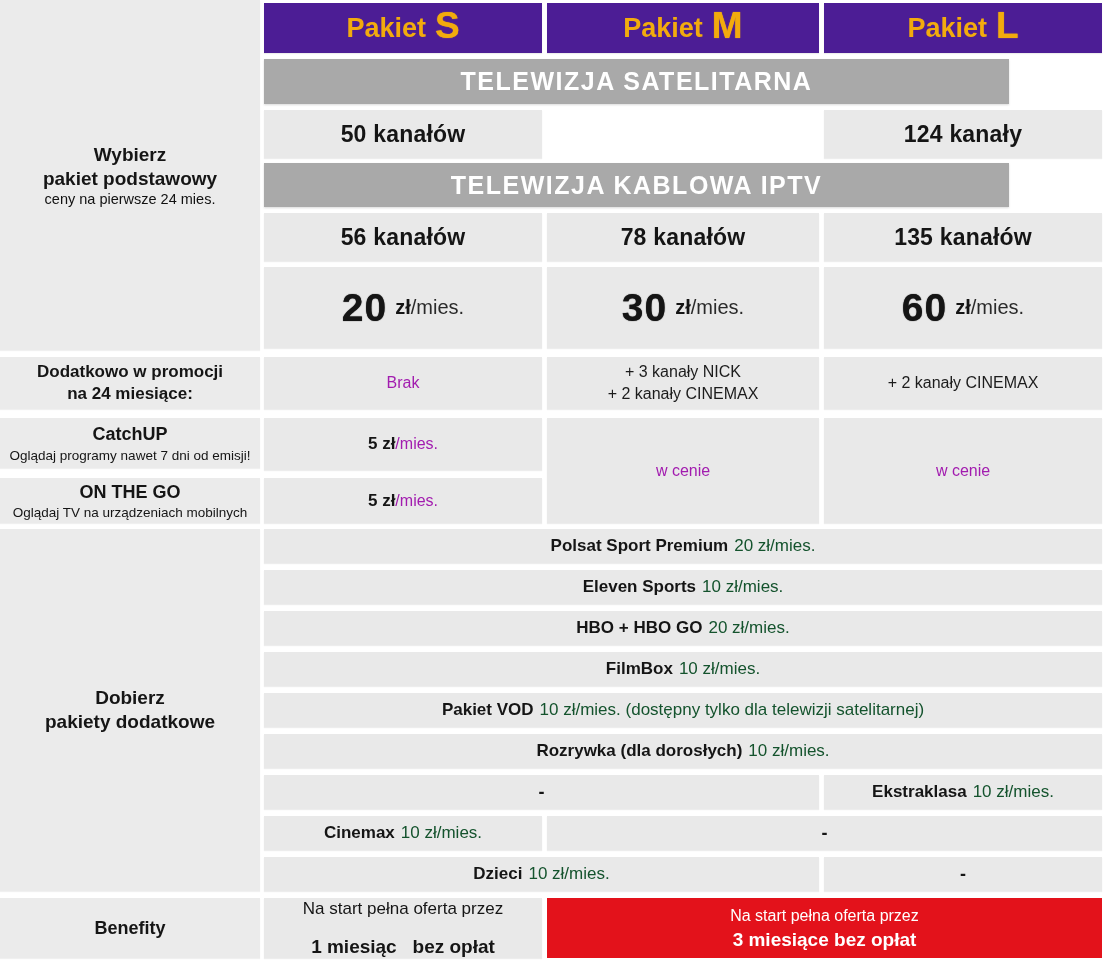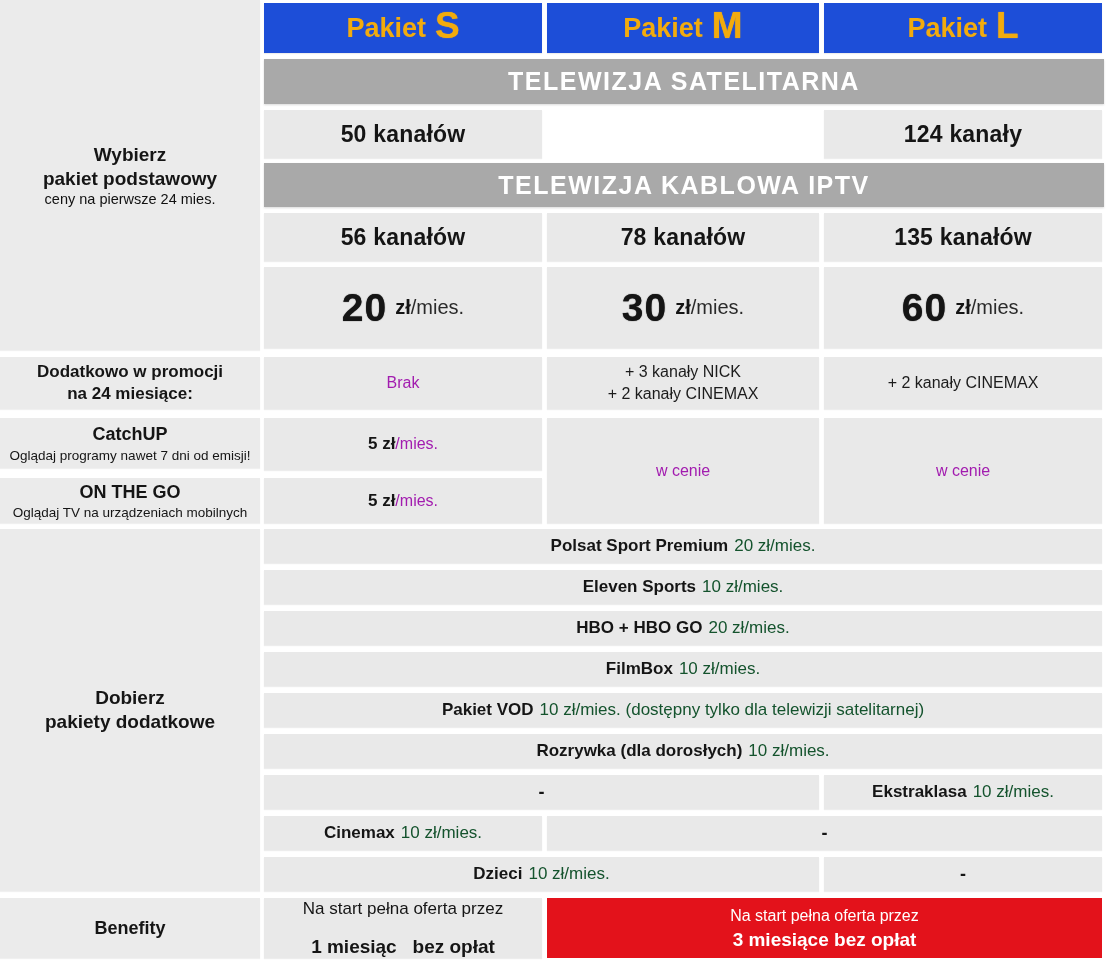--- a/index.html
+++ b/index.html
@@ -14,23 +14,23 @@
   html,body{background:#ffffff;}
   body{font-family:"Liberation Sans",sans-serif;color:var(--text-dark);}
   .stage{position:relative;width:1110px;height:970px;background:#ffffff;overflow:hidden;}
 
   
   .cell{position:absolute;background:var(--cell-bg);display:flex;align-items:center;justify-content:center;text-align:center;box-shadow:0 1px 1px rgba(0,0,0,0.07);}
   .lcell{position:absolute;left:0;width:260px;background:var(--label-bg);display:flex;flex-direction:column;align-items:center;justify-content:center;text-align:center;box-shadow:0 1px 1px rgba(0,0,0,0.06);}
 
   
 
-  .banner{position:absolute;left:264px;width:840px;background:var(--banner-gray);color:#ffffff;display:flex;align-items:center;justify-content:center;font-weight:700;font-size:25px;letter-spacing:1.5px;box-shadow:0 1px 2px rgba(0,0,0,0.15);}
-
-  .hdr{background:#1d4ed8;}
+  .banner{position:absolute;left:264px;width:745px;background:var(--banner-gray);color:#ffffff;display:flex;align-items:center;justify-content:center;font-weight:700;font-size:25px;letter-spacing:1.5px;box-shadow:0 1px 2px rgba(0,0,0,0.15);}
+
+  .hdr{background:#4c1d95;}
   .hdr-prefix{color:var(--accent-yellow);font-size:27px;font-weight:700;}
   .hdr-letter{color:var(--accent-yellow);font-size:37px;font-weight:700;margin-left:9px;text-shadow:0 0 1px var(--accent-yellow);position:relative;top:-2px;}
 
   .chan{font-size:23px;font-weight:700;letter-spacing:0.2px;}
 
   .price-amt{font-size:39px;font-weight:700;text-shadow:0 0 1px var(--text-dark);letter-spacing:1px;}
   .price-cur{font-size:20px;font-weight:700;margin-left:8px;}
   .price-per{font-size:20px;font-weight:400;color:#2a2a2a;}
 
   .t-reg16{font-size:16px;font-weight:400;line-height:1.35;color:#1c1c1c;}

